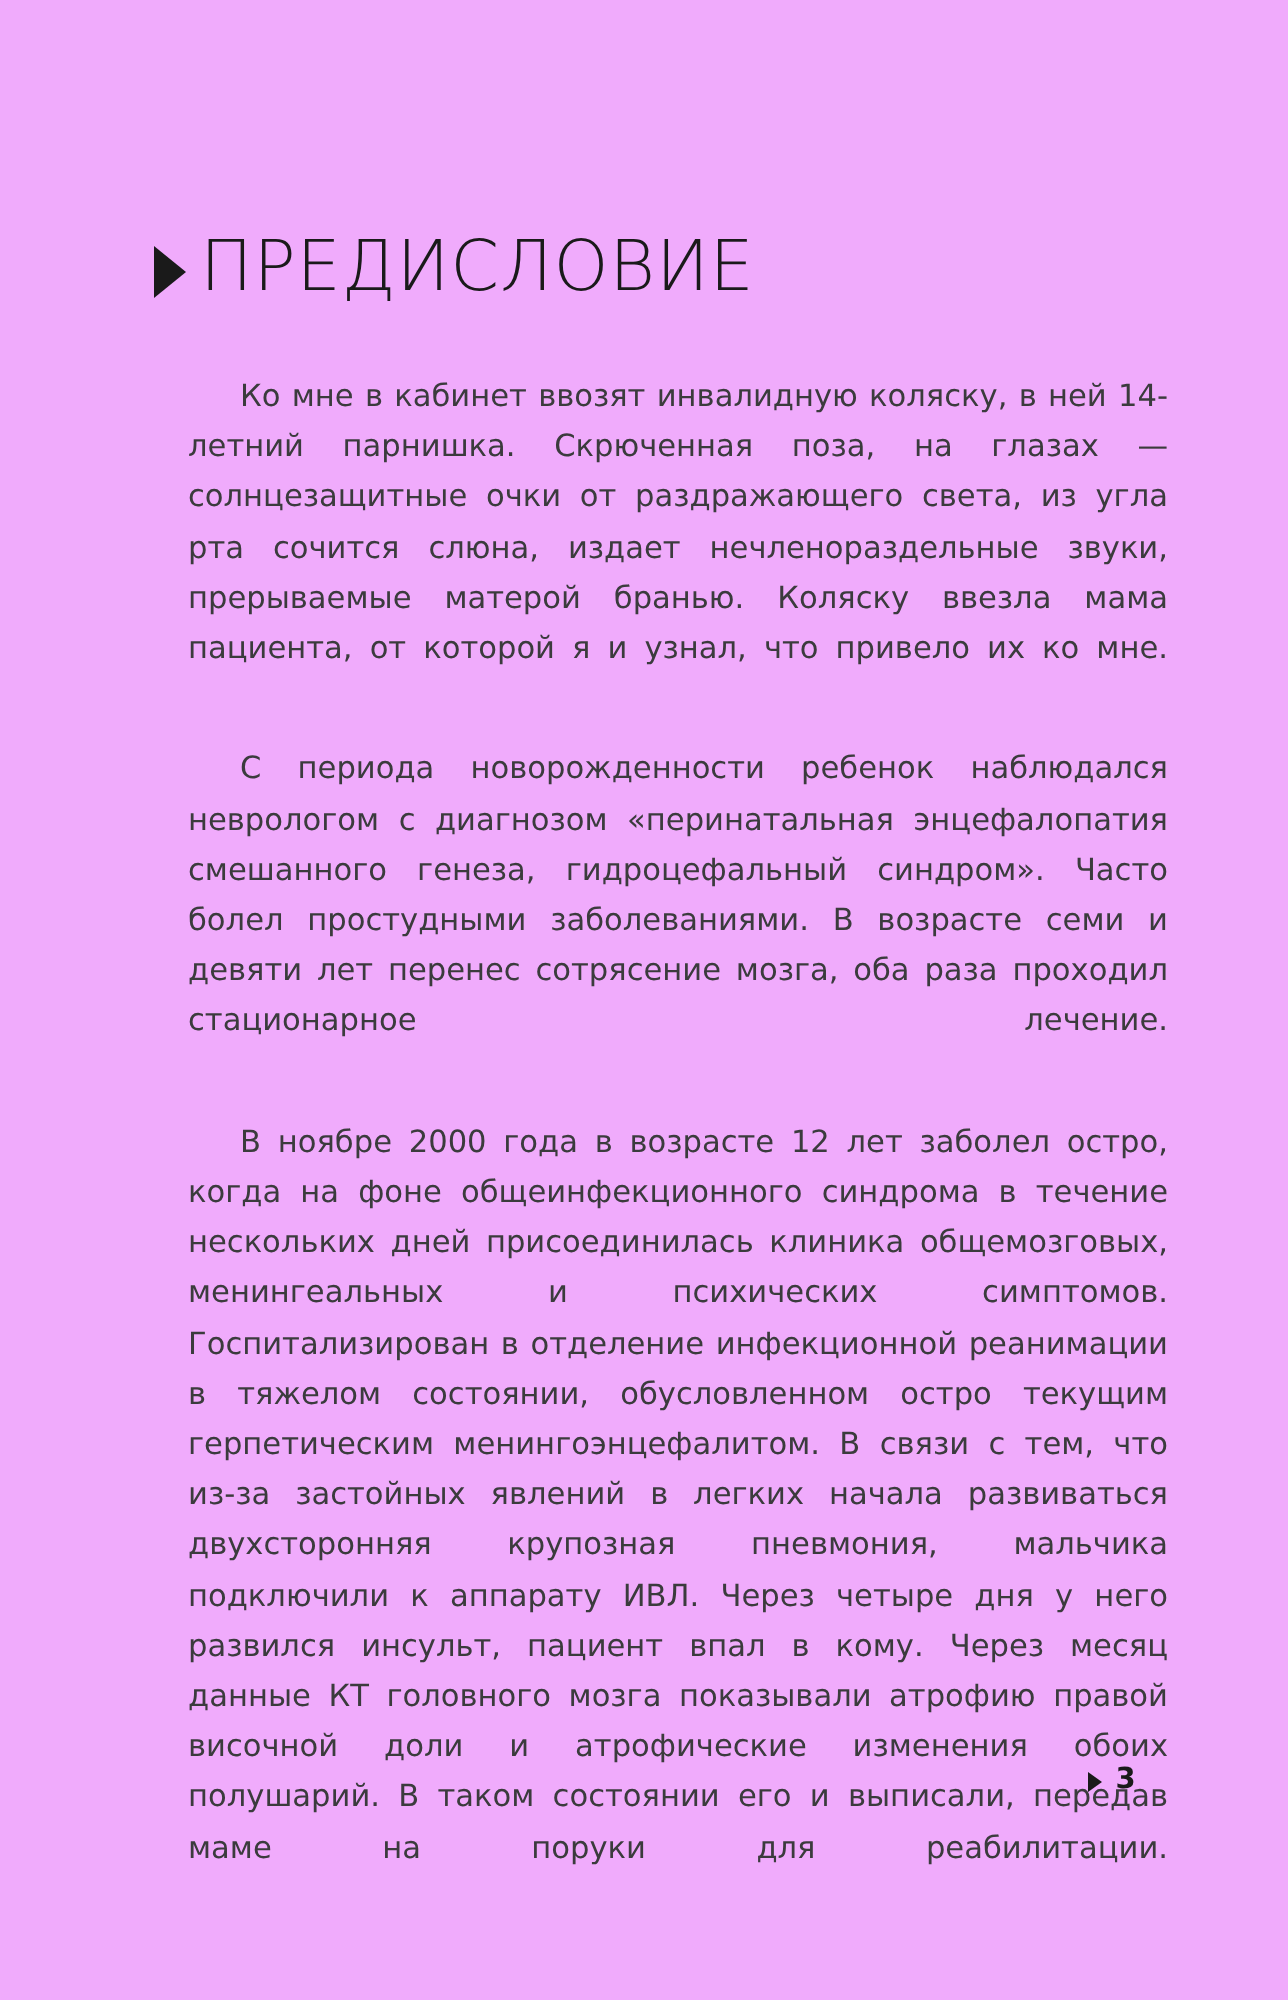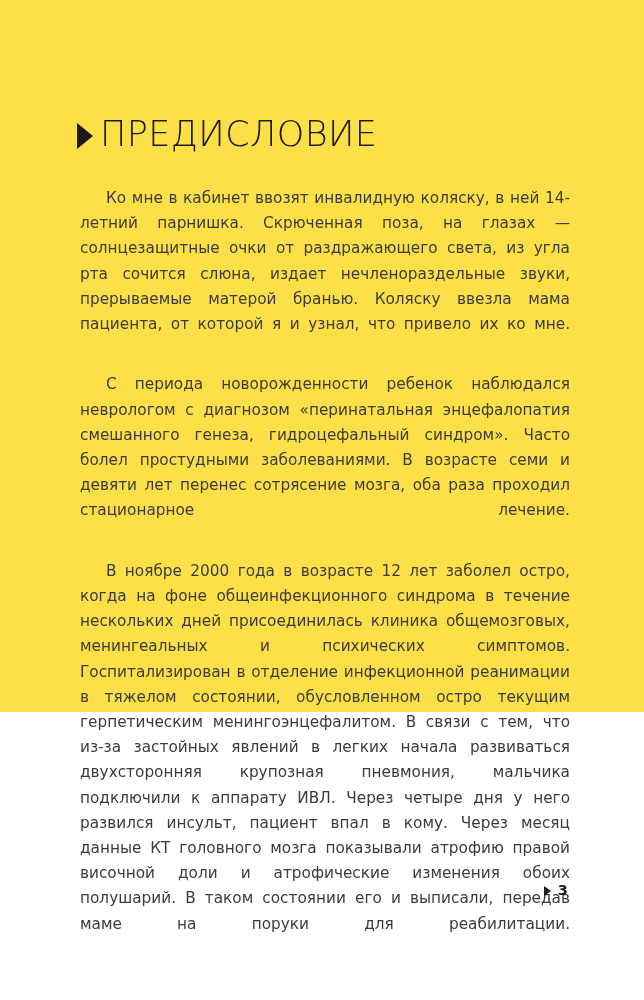--- a/index.html
+++ b/index.html
@@ -12,22 +12,22 @@
     width: 644px;
     height: 1000px;
     overflow: hidden;
     font-family: "DejaVu Sans", "Liberation Sans", sans-serif;
     -webkit-font-smoothing: antialiased;
   }
 
   .page {
     position: relative;
     width: 644px;
-    height: 712px;
-    background: #fde047;
+    height: 1000px;
+    background: #f0abfc;
     box-sizing: border-box;
   }
 
   
   .chapter-heading {
     position: absolute;
     left: 77px;
     top: 117px;
     display: flex;
     align-items: center;
@@ -51,21 +51,21 @@
     font-weight: 300;
     line-height: 1;
     color: #1a1a1a;
     letter-spacing: 0.4px;
     white-space: nowrap;
   }
 
   
   .body-block {
     position: absolute;
-    left: 80px;
+    left: 94px;
     top: 186px;
     width: 490px;
   }
   .para {
     margin: 0;
     font-size: 15.3px;
     line-height: 25.2px;
     color: #3b3b3d;
     font-weight: 400;
     text-align: justify;

